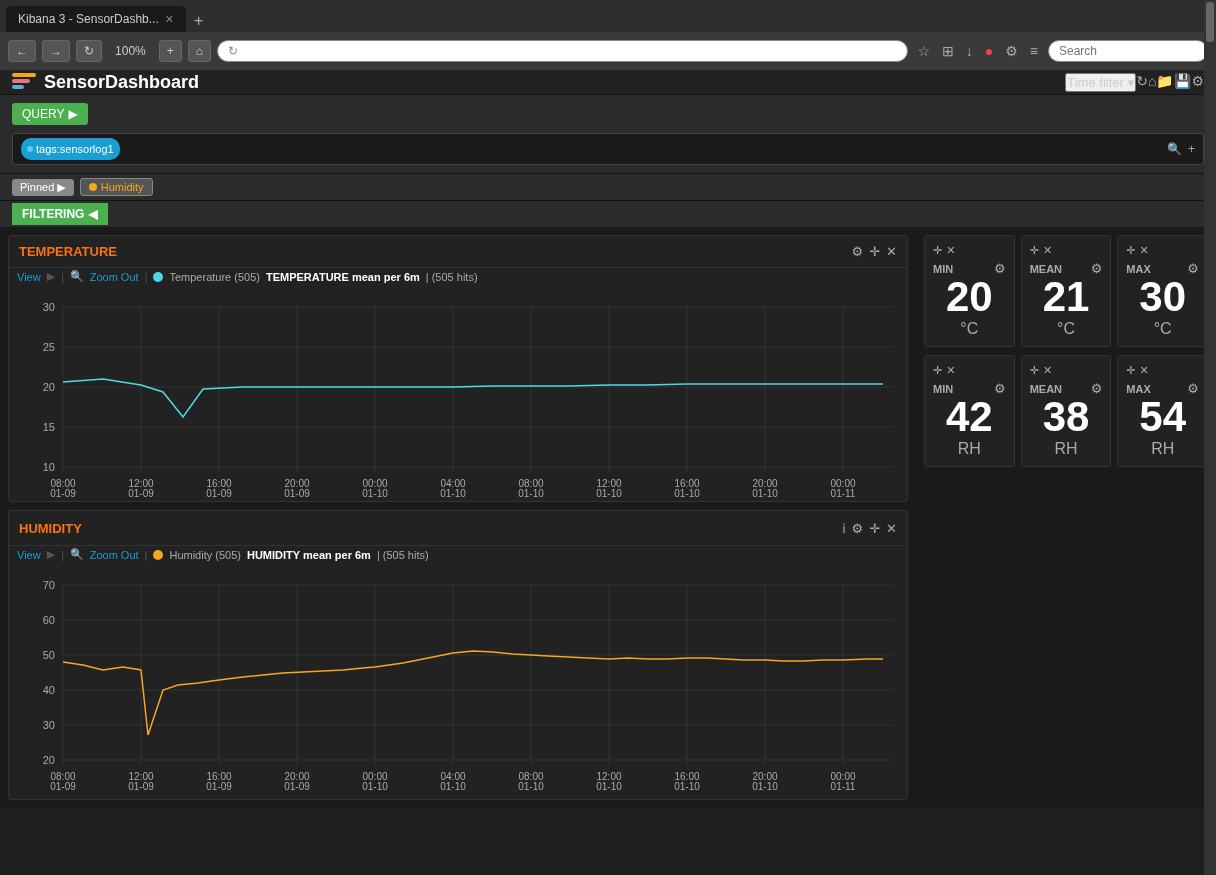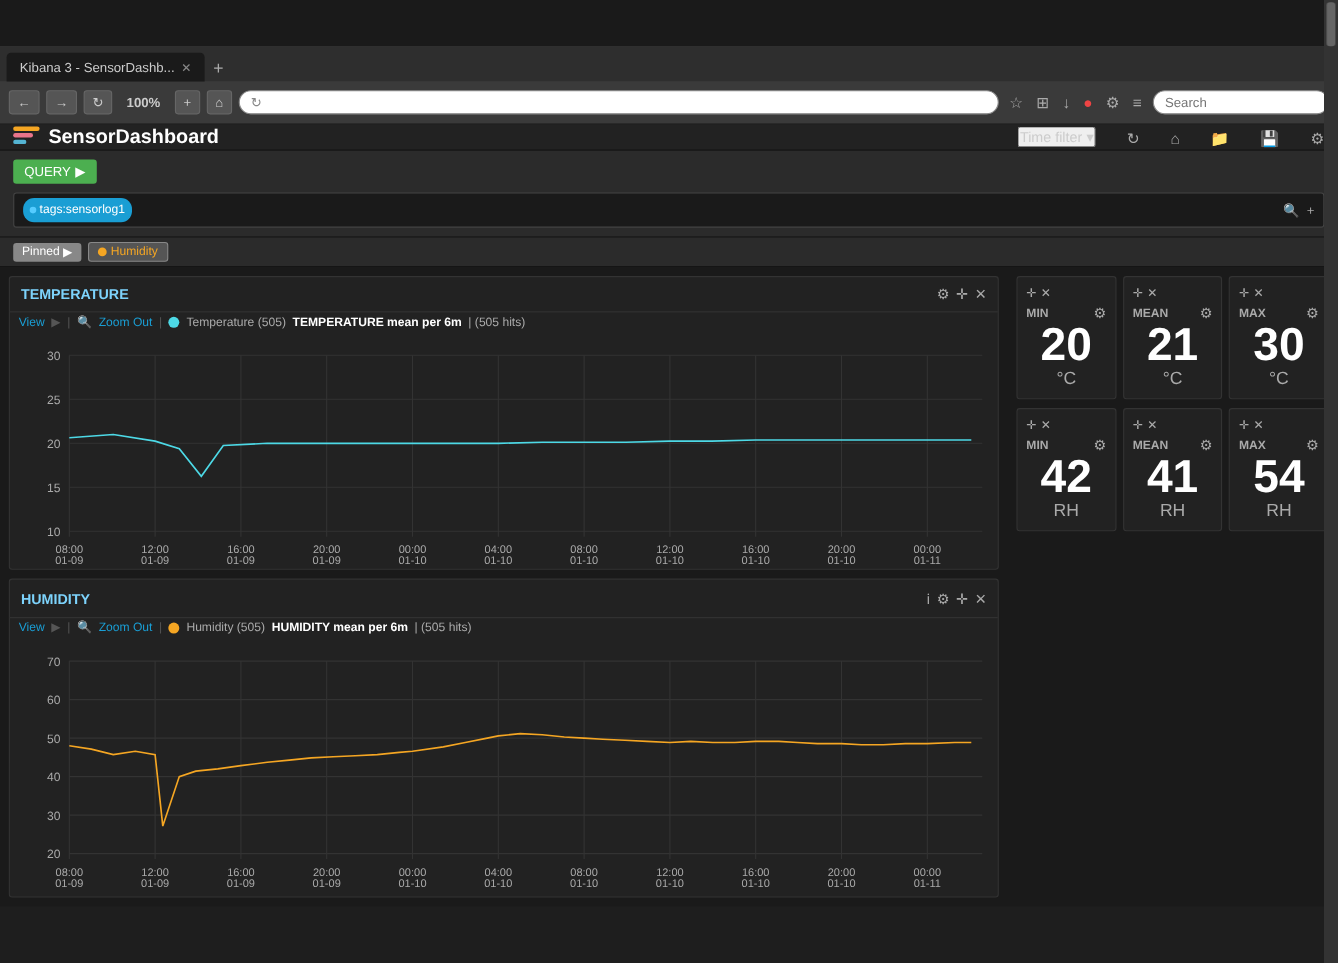--- a/index.html
+++ b/index.html
@@ -1,40 +1,40 @@
 <!DOCTYPE html>
 <html><head>
   <meta charset="utf-8">
   <style>
     * { box-sizing: border-box; margin: 0; padding: 0; }
     body { background: #1a1a1a; font-family: Arial, sans-serif; color: #ccc; font-size: 12px; overflow-x: hidden; }
 
     
     .browser-chrome { background: #3a3a3a; border-bottom: 1px solid #222; }
-    .tab-bar { display: flex; align-items: flex-end; background: #2e2e2e; padding: 6px 6px 0; height: 32px; margin-top: 42px; }
+    .tab-bar { display: flex; align-items: flex-end; background: #2e2e2e; padding: 6px 6px 0; height: 32px; }
     .tab { background: #1a1a1a; color: #ccc; padding: 5px 12px; border-radius: 4px 4px 0 0; font-size: 12px; display: flex; align-items: center; gap: 6px; height: 26px; }
     .tab-close { color: #888; cursor: pointer; font-size: 11px; }
     .new-tab-btn { color: #aaa; background: none; border: none; font-size: 16px; cursor: pointer; padding: 2px 8px; }
     .nav-bar { display: flex; align-items: center; gap: 6px; padding: 5px 8px; background: #3a3a3a; height: 38px; }
     .nav-btn { background: #555; border: 1px solid #666; color: #ccc; border-radius: 3px; padding: 3px 7px; cursor: pointer; font-size: 12px; }
     .address-bar { flex: 1; background: #fff; border: 1px solid #888; border-radius: 12px; padding: 3px 10px; font-size: 12px; color: #333; display: flex; align-items: center; gap: 4px; }
     .address-text { flex: 1; font-size: 12px; color: #333; }
     .search-bar { background: #fff; border: 1px solid #888; border-radius: 12px; padding: 3px 10px; font-size: 12px; color: #333; width: 160px; }
     .nav-icons { display: flex; gap: 4px; align-items: center; }
     .nav-icon { color: #aaa; font-size: 14px; cursor: pointer; padding: 2px 4px; }
 
     
     .kibana-header { background: #222; display: flex; align-items: center; padding: 0 12px; height: 24px; border-bottom: 1px solid #111; }
     .kibana-logo { display: flex; align-items: center; gap: 8px; font-size: 18px; font-weight: bold; color: #fff; }
     .logo-icon { width: 24px; height: 20px; display: flex; flex-direction: column; gap: 2px; }
     .logo-bar { height: 4px; border-radius: 2px; }
     .logo-bar-1 { background: #f5a623; width: 24px; }
     .logo-bar-2 { background: #e8748a; width: 18px; }
     .logo-bar-3 { background: #54b4d3; width: 12px; }
-    .header-right { margin-left: auto; display: flex; align-items: flex-end; gap: 28px; }
+    .header-right { margin-left: auto; display: flex; align-items: flex-start; gap: 0; }
     .time-filter-btn { color: #ccc; font-size: 13px; cursor: pointer; display: flex; align-items: center; gap: 4px; }
     .header-icon { color: #aaa; font-size: 14px; cursor: pointer; }
 
     
     .query-section { background: #2b2b2b; padding: 8px 12px; border-bottom: 1px solid #111; }
     .query-btn { background: #4caf50; color: #fff; border: none; padding: 4px 10px; border-radius: 3px; font-size: 12px; cursor: pointer; display: flex; align-items: center; gap: 4px; }
     .query-input-row { margin-top: 8px; background: #1a1a1a; border: 1px solid #444; border-radius: 3px; display: flex; align-items: center; padding: 4px 8px; gap: 6px; }
     .tag-pill { background: #1a9ed4; color: #fff; border-radius: 10px; padding: 5px 6px; font-size: 11px; display: flex; align-items: center; gap: 3px; }
     .tag-dot { width: 6px; height: 6px; border-radius: 50%; background: #5cf; }
     .query-input-icons { margin-left: auto; display: flex; gap: 6px; color: #aaa; }
@@ -49,21 +49,21 @@
     .filtering-bar { background: #4caf50; color: #fff; padding: 4px 10px; font-size: 12px; font-weight: bold; cursor: pointer; display: inline-flex; align-items: center; gap: 4px; }
 
     
     .main-content { display: flex; gap: 0; background: #1a1a1a; }
     .charts-column { flex: 1; padding: 8px; display: flex; flex-direction: column; gap: 8px; }
     .stats-column { width: 300px; padding: 8px; display: flex; flex-direction: column; gap: 8px; }
 
     
     .panel { background: #222; border: 1px solid #333; border-radius: 3px; }
     .panel-header { padding: 8px 10px; display: flex; align-items: center; gap: 6px; border-bottom: 1px solid #333; }
-    .panel-title { font-size: 13px; font-weight: bold; color: #7dd3fc; flex: 1; }
+    .panel-title { font-size: 13px; font-weight: bold; color: #f97316; flex: 1; }
     .panel-icon { color: #aaa; font-size: 13px; cursor: pointer; }
 
     
     .chart-container { padding: 8px 4px 4px; position: relative; }
     .chart-toolbar { display: flex; align-items: center; gap: 6px; padding: 2px 8px 6px; font-size: 11px; color: #aaa; }
     .chart-toolbar-link { color: #1a9ed4; cursor: pointer; }
     .legend-dot { width: 10px; height: 10px; border-radius: 50%; display: inline-block; }
     .chart-svg { width: 100%; display: block; }
 
     
@@ -91,21 +91,21 @@
       <span>Kibana 3 - SensorDashb...</span>
       <span class="tab-close">✕</span>
     </div>
     <button class="new-tab-btn">+</button>
   </div>
 
   <div class="nav-bar">
     <button class="nav-btn">←</button>
     <button class="nav-btn">→</button>
     <button class="nav-btn">↻</button>
-    <span class="nav-btn" style="background:none;border:none;color:#ccc;font-weight:bold;">100%</span>
+    <span class="nav-btn" style="background:none;border:none;color:#ccc;">100%</span>
     <button class="nav-btn">+</button>
     <button class="nav-btn">⌂</button>
     <div class="address-bar">
       <span style="color:#888;">↻</span>
     </div>
     <div class="nav-icons">
       <span class="nav-icon">☆</span>
       <span class="nav-icon">⊞</span>
       <span class="nav-icon">↓</span>
       <span class="nav-icon" style="color:#e44;">●</span>
@@ -161,20 +161,26 @@
     <button class="pinned-btn">
       <span>Pinned</span>
       <span>▶</span>
     </button>
     <div class="humidity-badge">
       <span class="humidity-dot"></span>
       <span>Humidity</span>
     </div>
   </div>
 
+  <div style="background:#2b2b2b; padding: 2px 12px;">
+    <span class="filtering-bar">
+      <span>FILTERING</span>
+      <span>◀</span>
+    </span>
+  </div>
 
   <div class="main-content">
 
     <div class="charts-column">
 
       <div class="panel">
         <div class="panel-header">
           <span class="panel-title">TEMPERATURE</span>
           <span class="panel-icon">⚙</span>
           <span class="panel-icon">✛</span>
@@ -397,21 +403,21 @@
           <div class="stat-box-header">
             <span class="stat-box-icons">
               <span>✛</span>
               <span>✕</span>
             </span>
           </div>
           <div style="display:flex;align-items:center;justify-content:space-between;width:100%;">
             <span class="stat-box-label">MEAN</span>
             <span class="panel-icon">⚙</span>
           </div>
-          <div class="stat-value">41</div>
+          <div class="stat-value">38</div>
           <div class="stat-unit">RH</div>
         </div>
 
         <div class="stat-box">
           <div class="stat-box-header">
             <span class="stat-box-icons">
               <span>✛</span>
               <span>✕</span>
             </span>
           </div>

